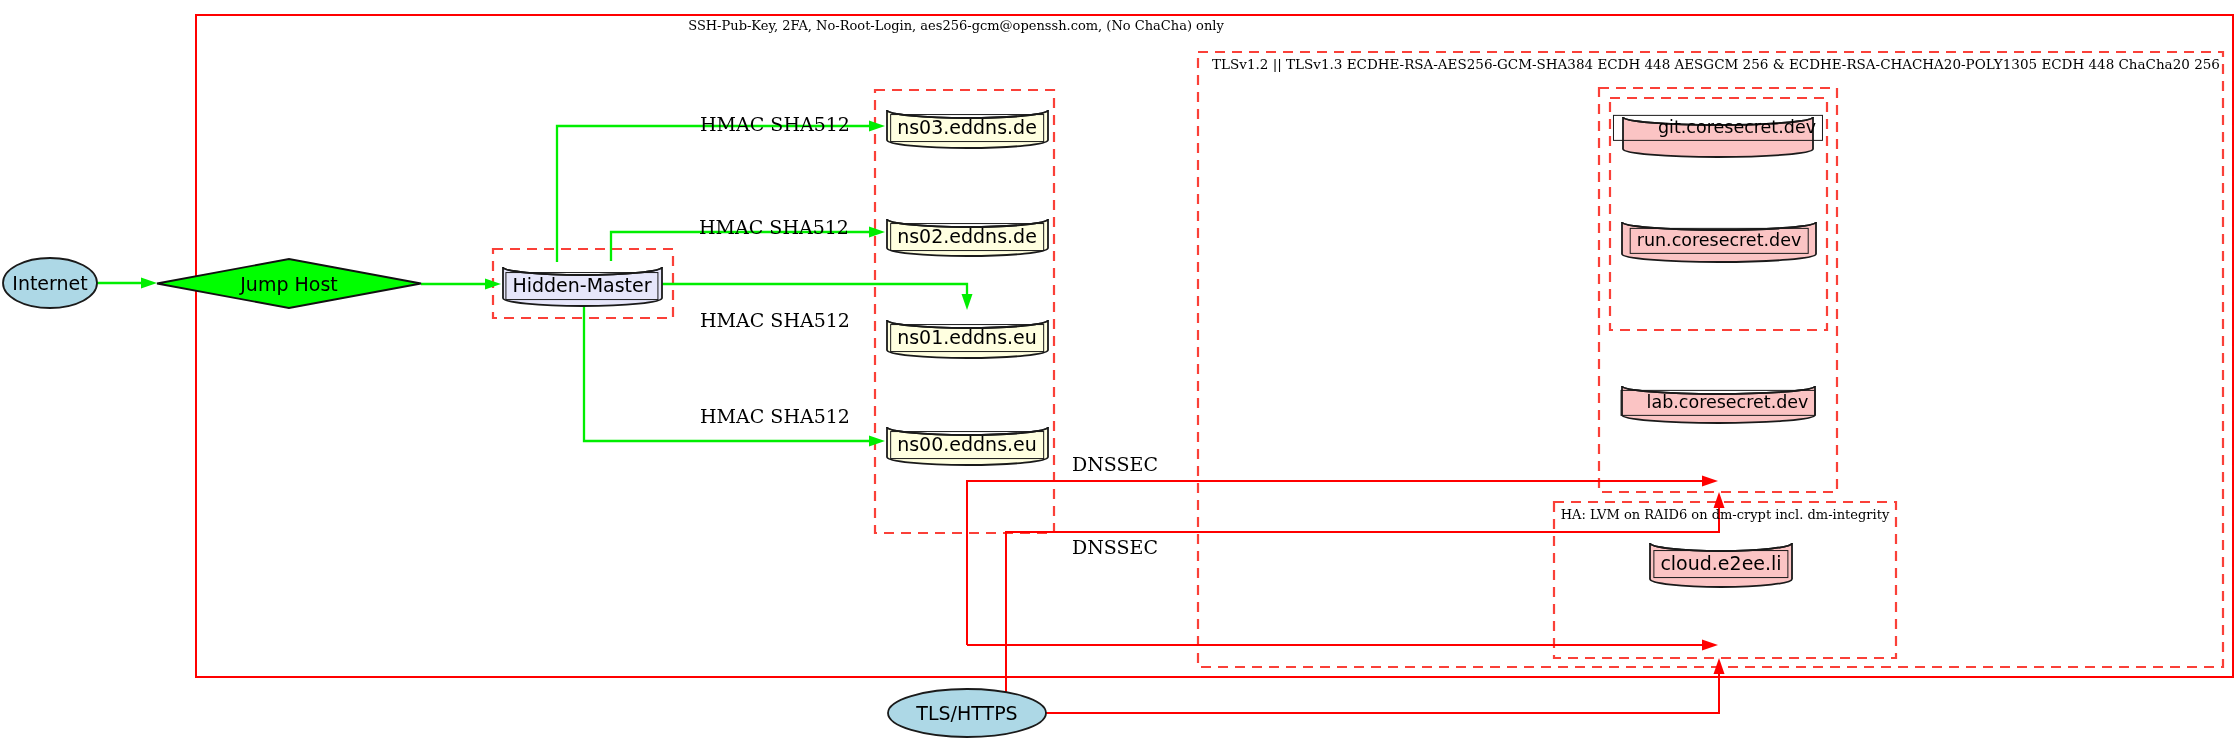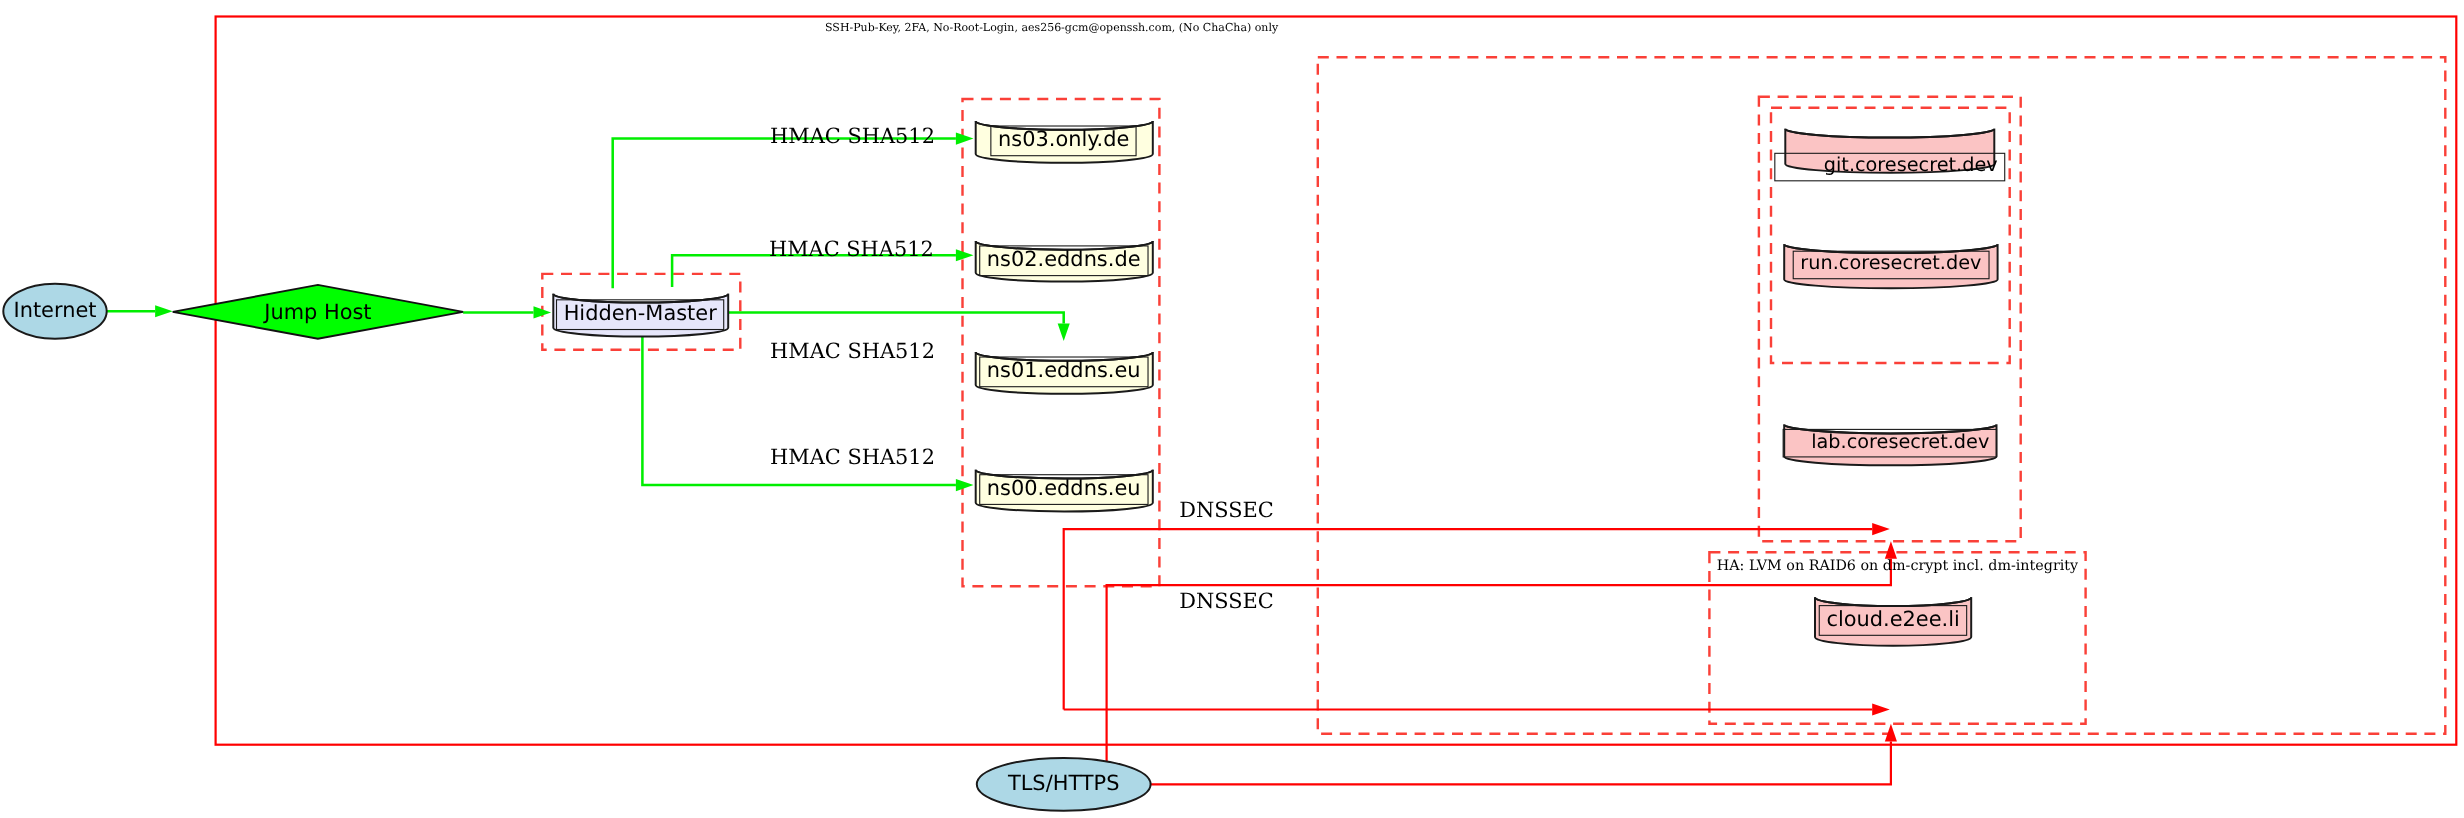--- a/index.html
+++ b/index.html
@@ -13,21 +13,21 @@
     position:absolute; transform:translate(-50%,-50%);
     white-space:nowrap; color:#000; line-height:1.1;
   }
   .node-lbl { font-family:"DejaVu Sans", sans-serif; font-size:19px; }
   .boxed {
     border:1.4px solid #1a1a1a; padding:2px 6px 3px 6px;
     background:transparent;
   }
   .edge-lbl { font-family:"DejaVu Serif", serif; font-size:19px; }
   .cluster-lbl { font-family:"DejaVu Serif", serif; }
-  .ssh-lbl { font-size:10px; }
+  .ssh-lbl { font-size:13px; }
   .tls-lbl { font-size:13.5px; }
   .ha-lbl  { font-size:13px; }
   .small-node { font-size:17.5px; }
 </style>
 </head>
 <body>
 
 <div id="canvas">
 
   <svg id="edge-layer" viewBox="0 0 2240 744" xmlns="http://www.w3.org/2000/svg">
@@ -108,35 +108,36 @@
         <path fill="none" d="M1622,386 A96.5 8 0 0 0 1815,386"></path>
       </g>
       <g fill="#FBC4C4">
         <path d="M1650,543 L1650,579 A71 8 0 0 0 1792,579 L1792,543 A71 8 0 0 1 1650,543 Z"></path>
         <path fill="none" d="M1650,543 A71 8 0 0 0 1792,543"></path>
       </g>
     </g>
   </svg>
 
   <div class="lbl cluster-lbl ssh-lbl" style="left:956px; top:26px;">SSH-Pub-Key, 2FA, No-Root-Login, aes256-gcm@openssh.com, (No ChaCha) only</div>
+  <div class="lbl cluster-lbl tls-lbl" style="left:1716px; top:64px;">TLSv1.2 || TLSv1.3 ECDHE-RSA-AES256-GCM-SHA384 ECDH 448 AESGCM 256 &amp; ECDHE-RSA-CHACHA20-POLY1305 ECDH 448 ChaCha20 256</div>
   <div class="lbl cluster-lbl ha-lbl" style="left:1725px; top:515px;">HA: LVM on RAID6 on dm-crypt incl. dm-integrity</div>
 
   <div class="lbl edge-lbl" style="left:775px; top:124px;">HMAC SHA512</div>
   <div class="lbl edge-lbl" style="left:774px; top:227px;">HMAC SHA512</div>
   <div class="lbl edge-lbl" style="left:775px; top:320px;">HMAC SHA512</div>
   <div class="lbl edge-lbl" style="left:775px; top:416px;">HMAC SHA512</div>
   <div class="lbl edge-lbl" style="left:1115px; top:464px;">DNSSEC</div>
   <div class="lbl edge-lbl" style="left:1115px; top:547px;">DNSSEC</div>
 
   <div class="lbl node-lbl" style="left:50px; top:283px;text-align:right;">Internet</div>
   <div class="lbl node-lbl" style="left:289px; top:284px;">Jump Host</div>
   <div class="lbl node-lbl boxed" style="left:582px; top:286px;">Hidden-Master</div>
-  <div class="lbl node-lbl boxed" style="left:967px; top:128px;">ns03.only.de</div>
+  <div class="lbl node-lbl boxed" style="left:967px; top:128px;">ns03.eddns.de</div>
   <div class="lbl node-lbl boxed" style="left:967px; top:237px;text-align:right;">ns02.eddns.de</div>
   <div class="lbl node-lbl boxed" style="left:967px; top:338px;">ns01.eddns.eu</div>
   <div class="lbl node-lbl boxed" style="left:967px; top:445px;">ns00.eddns.eu</div>
-  <div class="lbl node-lbl boxed small-node" style="left:1718px; top:152px;padding-left:44px;">git.coresecret.dev</div>
+  <div class="lbl node-lbl boxed small-node" style="left:1718px; top:128px;padding-left:44px;">git.coresecret.dev</div>
   <div class="lbl node-lbl boxed small-node" style="left:1719px; top:241px;">run.coresecret.dev</div>
   <div class="lbl node-lbl boxed small-node" style="left:1718px; top:403px;padding-left:25px;">lab.coresecret.dev</div>
   <div class="lbl node-lbl boxed" style="left:1721px; top:564px;">cloud.e2ee.li</div>
   <div class="lbl node-lbl" style="left:967px; top:713px;">TLS/HTTPS</div>
 
 </div>
 
 </body></html>

